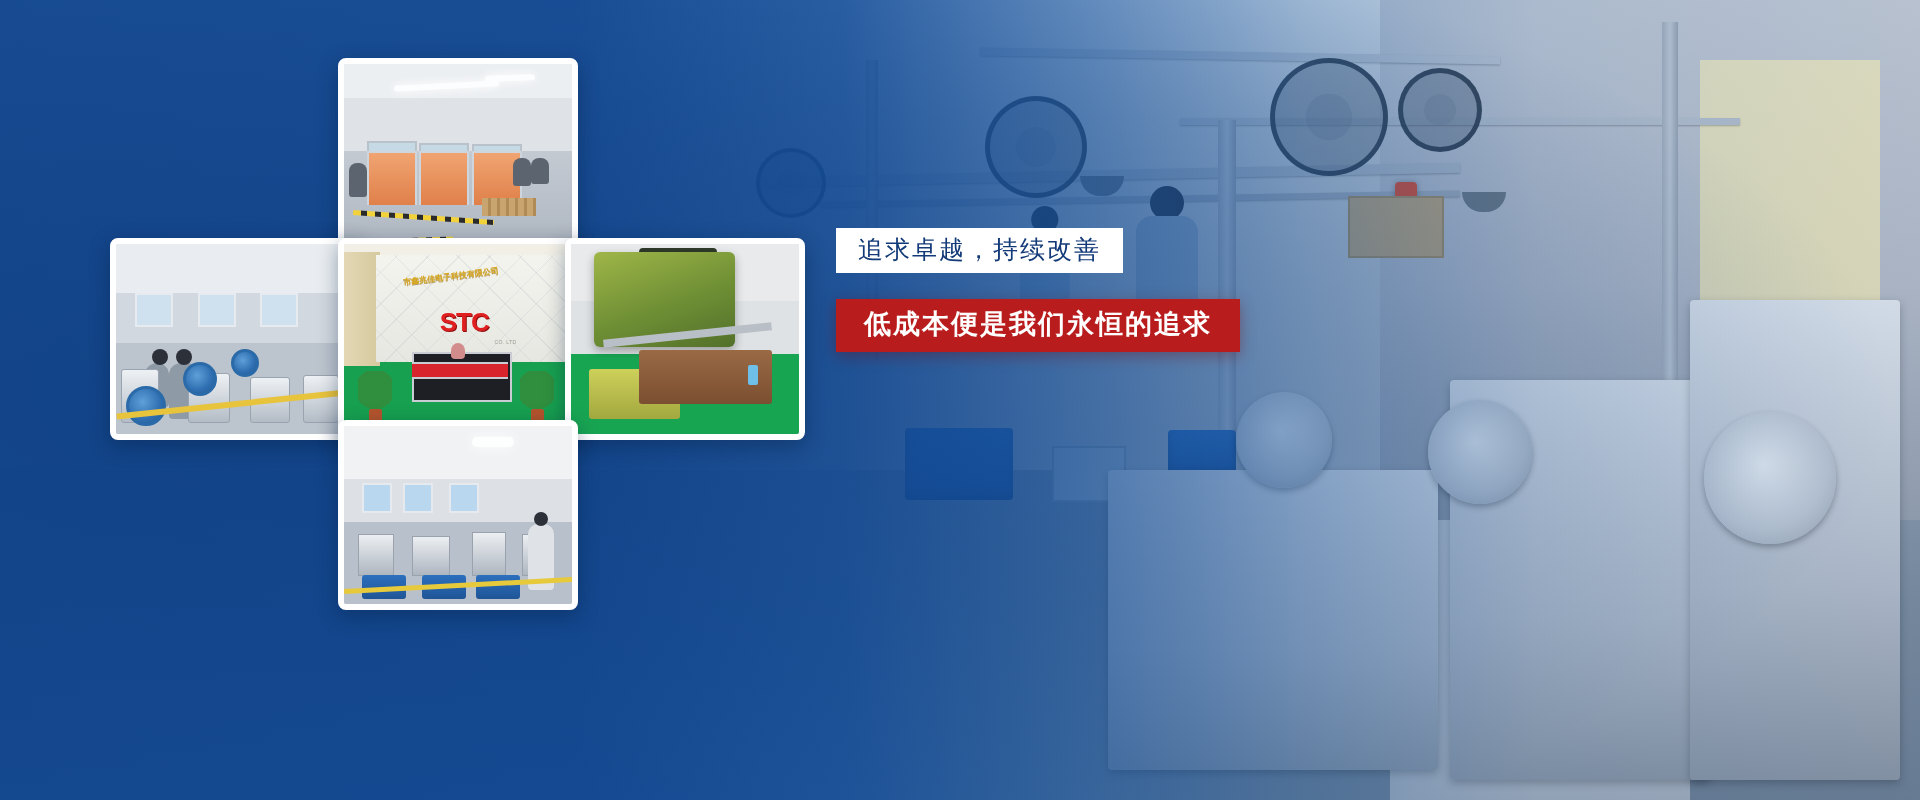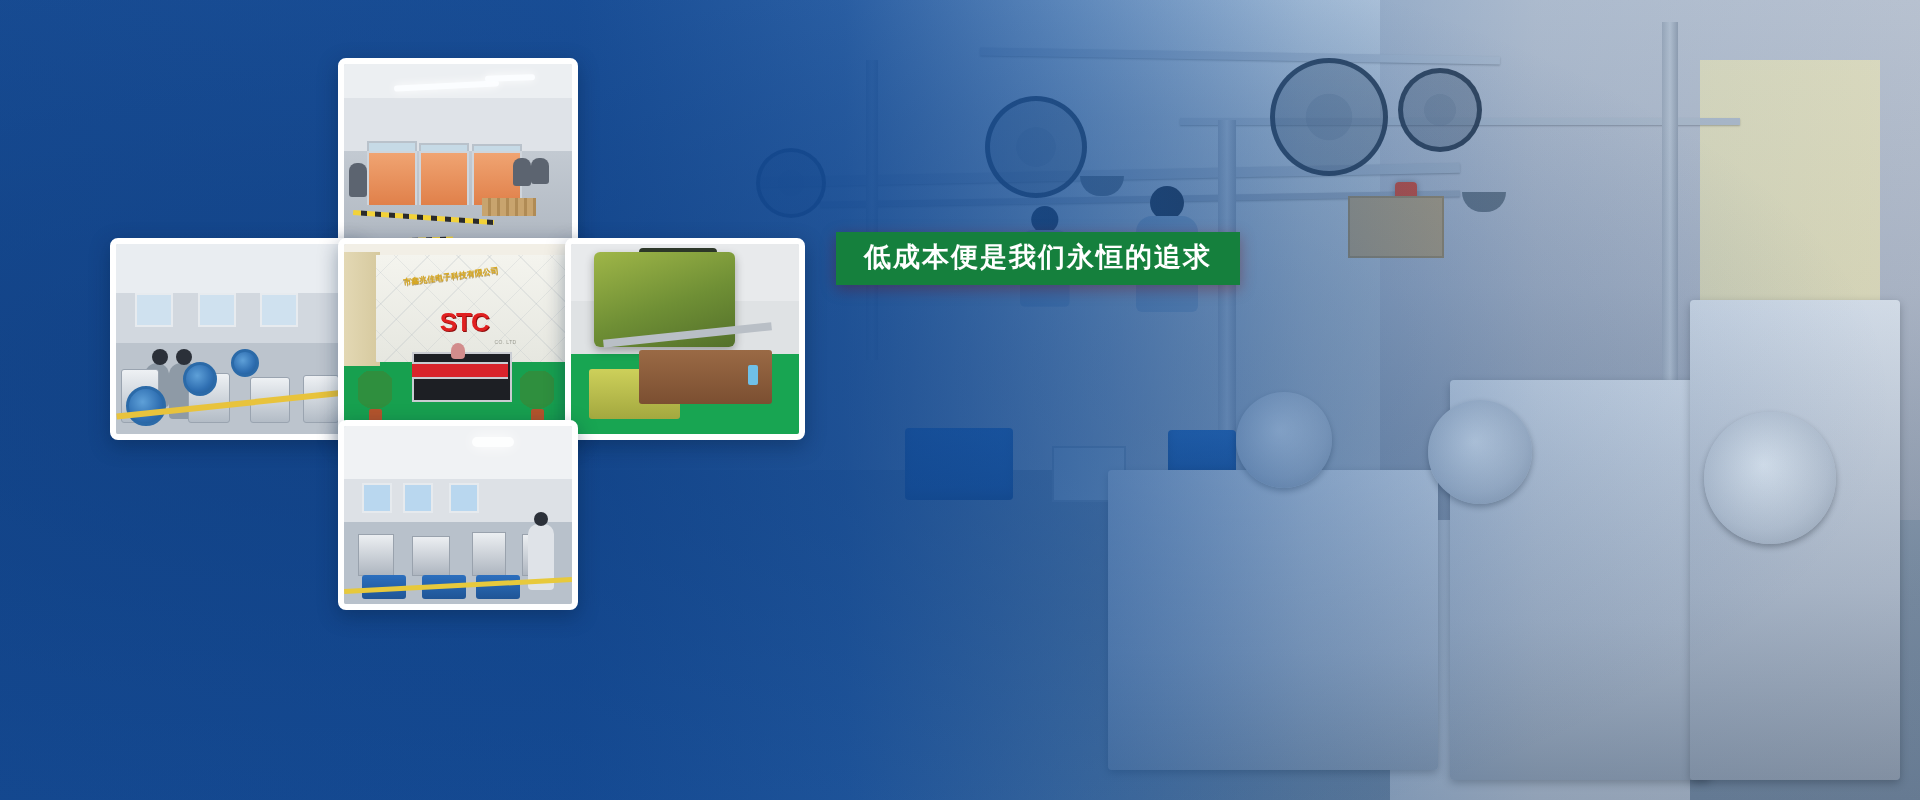--- a/index.html
+++ b/index.html
@@ -150,21 +150,21 @@
   .sc-bottom .yline{position:absolute;left:0;bottom:9%;width:100%;height:5px;background:#e7c93c;transform:rotate(-3deg);}
 
   
   .textblock{position:absolute;left:836px;top:228px;width:560px;}
   .tagline{display:inline-block;background:#ffffff;color:#123a78;
            font-size:25px;font-weight:normal;letter-spacing:2px;
            padding:7px 22px 9px 22px;line-height:1.15;white-space:nowrap;}
   .headline{margin-top:18px;color:#ffffff;font-size:59px;font-weight:bold;letter-spacing:1px;
             line-height:1.12;white-space:nowrap;
             text-shadow:0 3px 10px rgba(6,30,66,.55),0 1px 2px rgba(6,30,66,.6);}
-  .subbar{display:inline-block;margin-top:4px;background:#15803d;color:#ffffff;
+  .subbar{display:inline-block;margin-top:26px;background:#b91c1c;color:#ffffff;
           font-size:27px;font-weight:bold;letter-spacing:2px;
           padding:10px 28px 12px 28px;line-height:1.15;white-space:nowrap;
           box-shadow:0 4px 14px rgba(120,0,0,.35);}
 </style>
 </head>
 <body>
 
 <div class="stage">
 
   <div class="bg">
@@ -286,16 +286,17 @@
         <div class="crate" style="left:34%;"></div>
         <div class="crate" style="left:58%;"></div>
         <div class="worker"></div>
         <div class="yline"></div>
       </div>
     </div>
 
   </div>
 
   <div class="textblock">
+    <div class="tagline">追求卓越，持续改善</div>
     <div class="subbar">低成本便是我们永恒的追求</div>
   </div>
 
 </div>
 
 </body></html>

